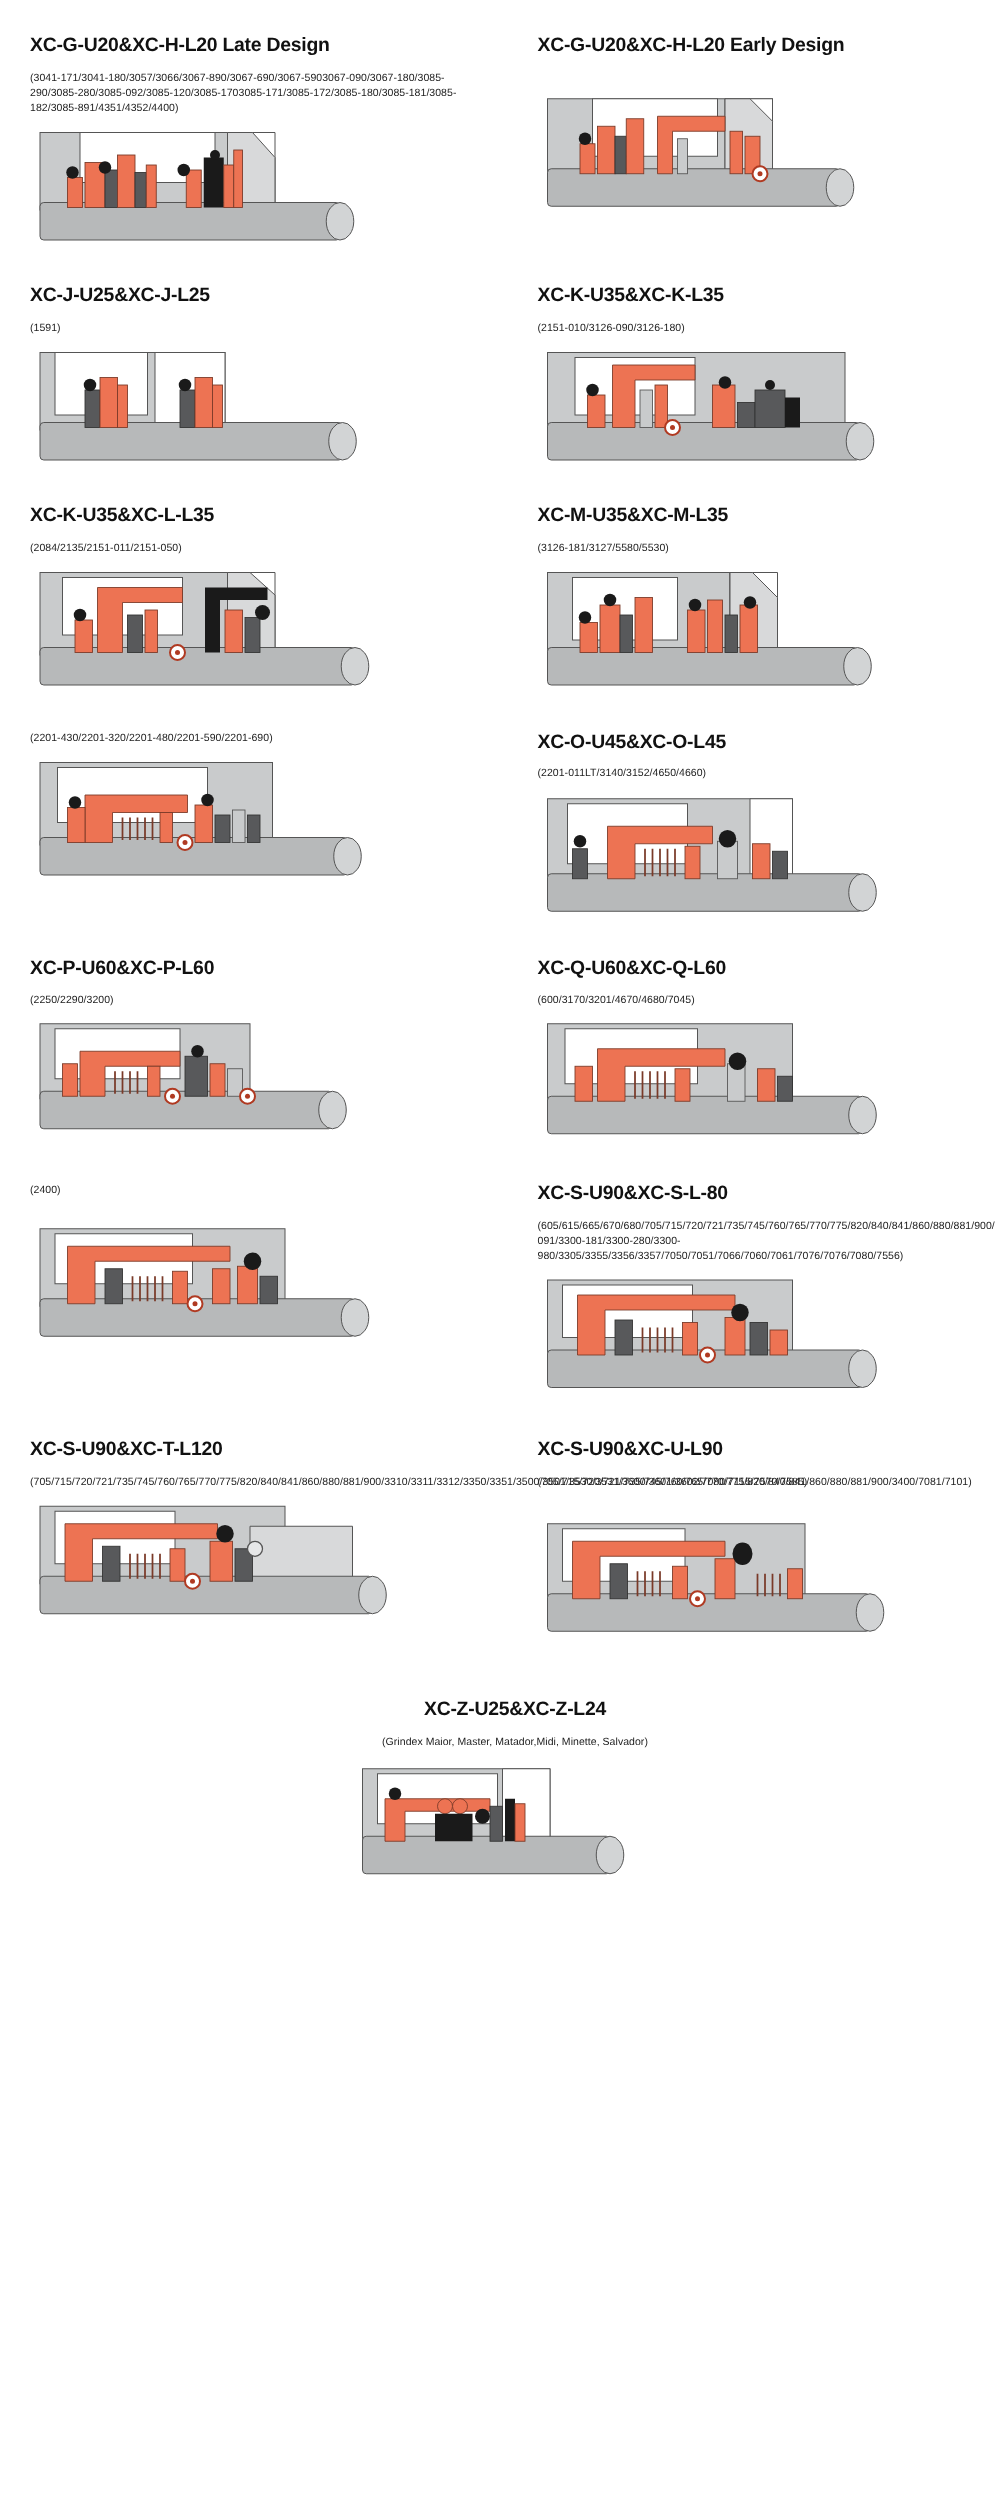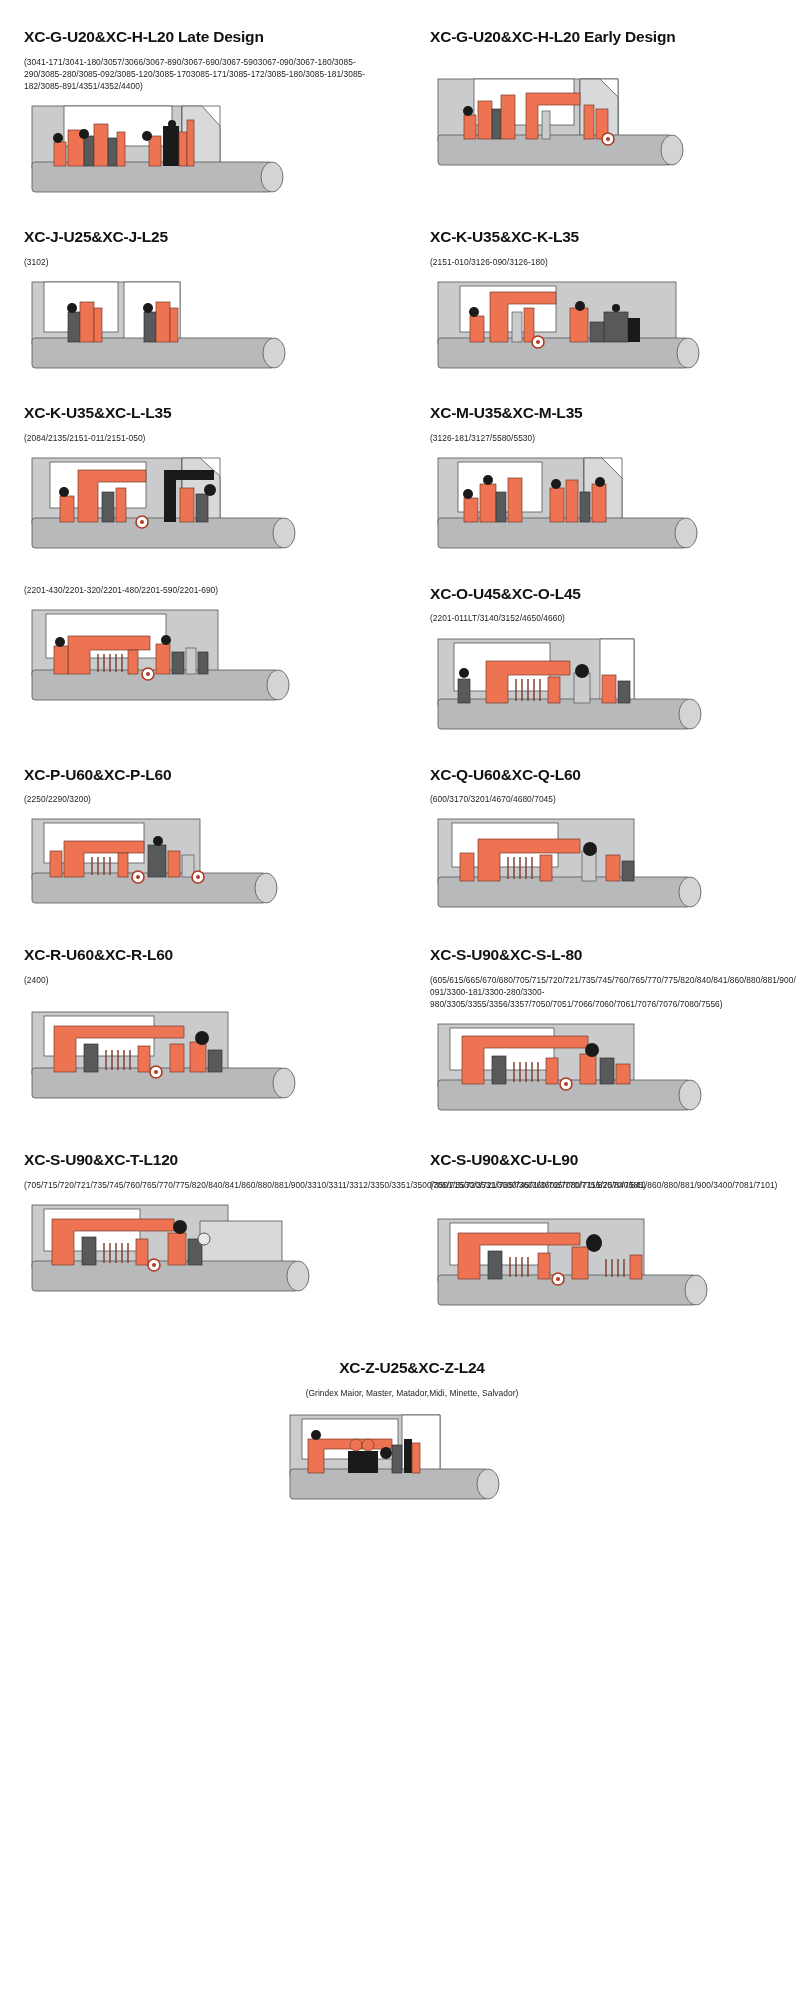--- a/index.html
+++ b/index.html
@@ -117,21 +117,21 @@
           <rect x="154" y="30" width="10" height="34" fill="#ed7353" stroke="#7a3a28" stroke-width="0.7"></rect>
           <rect x="166" y="34" width="12" height="30" fill="#ed7353" stroke="#7a3a28" stroke-width="0.7"></rect>
           <circle cx="178" cy="64" r="6" fill="#ffffff" stroke="#b03a22" stroke-width="1.6"></circle>
           <circle cx="178" cy="64" r="2" fill="#b03a22"></circle>
         </svg>
       </div>
     </div>
 
     <div class="cell">
       <div class="title">XC-J-U25&amp;XC-J-L25</div>
-      <div class="codes">(3102)</div>
+      <div class="codes">(1591)</div>
       <div class="fig">
         <svg viewBox="0 0 300 110" width="300" height="110">
           <rect x="8" y="4" width="148" height="62" fill="#c9cbcc" stroke="#555" stroke-width="0.8"></rect>
           <rect x="20" y="4" width="74" height="50" fill="#ffffff" stroke="#555" stroke-width="0.8"></rect>
           <rect x="100" y="4" width="56" height="62" fill="#ffffff" stroke="#555" stroke-width="0.8"></rect>
           <rect x="8" y="60" width="242" height="30" rx="3" fill="#b7b9ba" stroke="#555" stroke-width="0.8"></rect>
           <ellipse cx="250" cy="75" rx="11" ry="15" fill="#d2d4d5" stroke="#555" stroke-width="0.8"></ellipse>
           <rect x="44" y="34" width="12" height="30" fill="#58595b" stroke="#333" stroke-width="0.7"></rect>
           <rect x="56" y="24" width="14" height="40" fill="#ed7353" stroke="#7a3a28" stroke-width="0.7"></rect>
           <rect x="70" y="30" width="8" height="34" fill="#ed7353" stroke="#7a3a28" stroke-width="0.7"></rect>
@@ -318,21 +318,20 @@
           <rect x="110" y="40" width="12" height="26" fill="#ed7353" stroke="#7a3a28" stroke-width="0.7"></rect>
           <rect x="152" y="36" width="14" height="30" fill="#c9cbcc" stroke="#555" stroke-width="0.7"></rect>
           <circle cx="160" cy="34" r="7" fill="#1a1a1a"></circle>
           <rect x="176" y="40" width="14" height="26" fill="#ed7353" stroke="#7a3a28" stroke-width="0.7"></rect>
           <rect x="192" y="46" width="12" height="20" fill="#58595b" stroke="#333" stroke-width="0.7"></rect>
         </svg>
       </div>
     </div>
 
     <div class="cell">
-      <div class="title">XC-R-U60&amp;XC-R-L60</div>
       <div class="codes">(2400)</div>
       <div class="fig wide" style="margin-top:22px">
         <svg viewBox="0 0 320 115" width="320" height="115">
           <rect x="8" y="4" width="196" height="62" fill="#c9cbcc" stroke="#555" stroke-width="0.8"></rect>
           <rect x="20" y="8" width="110" height="40" fill="#ffffff" stroke="#555" stroke-width="0.8"></rect>
           <rect x="8" y="60" width="252" height="30" rx="3" fill="#b7b9ba" stroke="#555" stroke-width="0.8"></rect>
           <ellipse cx="260" cy="75" rx="11" ry="15" fill="#d2d4d5" stroke="#555" stroke-width="0.8"></ellipse>
           <path d="M30 18 L160 18 L160 30 L52 30 L52 64 L30 64 Z" fill="#ed7353" stroke="#7a3a28" stroke-width="0.7"></path>
           <rect x="60" y="36" width="14" height="28" fill="#58595b" stroke="#333" stroke-width="0.7"></rect>
           <g stroke="#7a3a28" stroke-width="1.4" fill="none">

